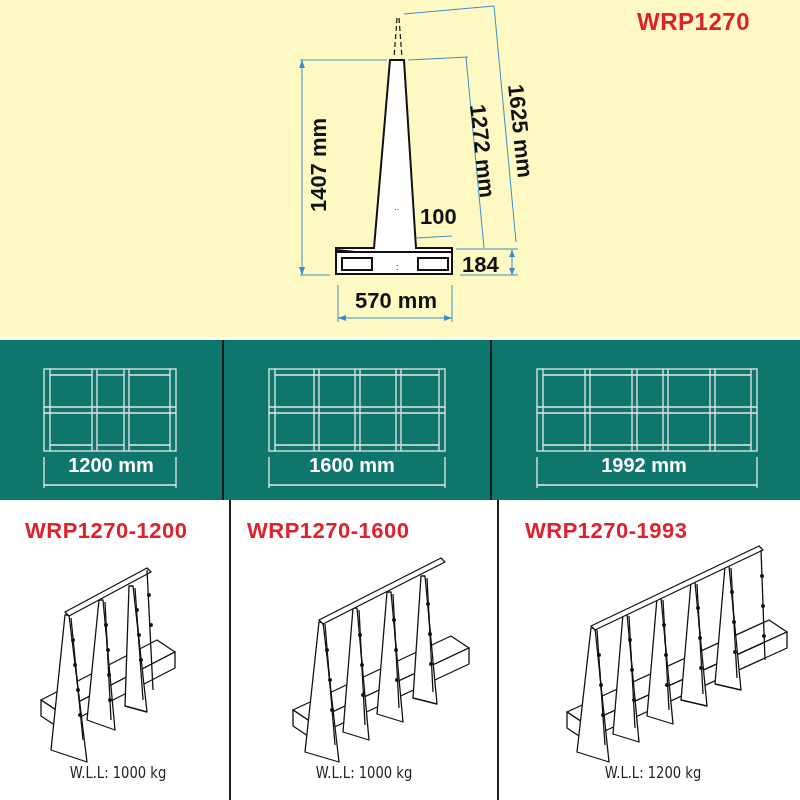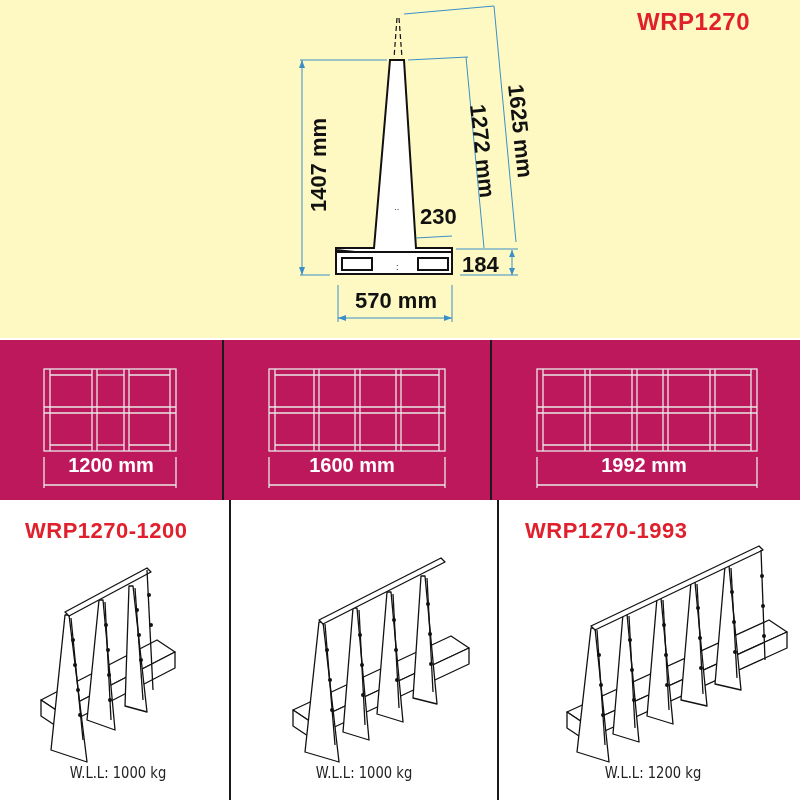--- a/index.html
+++ b/index.html
@@ -3,21 +3,21 @@
 <meta charset="utf-8">
 <style>
   * { box-sizing: border-box; margin: 0; padding: 0; }
   html, body { width: 800px; height: 800px; background: #ffffff; overflow: hidden; }
   body { position: relative; font-family: "Liberation Sans", "DejaVu Sans", sans-serif; }
 
   .top { position: absolute; left: 0; top: 0; width: 800px; height: 338px; background: #fef9c3; }
   .model-title { position: absolute; right: 50px; top: 8px; font-weight: 700; font-size: 24px; color: #e0202c; letter-spacing: 0.5px; }
   .top svg { position: absolute; left: 0; top: 0; }
 
-  .band { position: absolute; left: 0; top: 340px; width: 800px; height: 160px; background: #be185d; display: flex; }
+  .band { position: absolute; left: 0; top: 340px; width: 800px; height: 160px; background: #0f766e; display: flex; }
   .band .cell { position: relative; height: 100%; }
   .band .cell + .cell { border-left: 2px solid #1a1a1a; }
   .band svg { position: absolute; left: 0; top: 0; }
   .band .len { position: absolute; top: 114px; color: #fff; font-weight: 700; font-size: 20px; width: 100%; text-align: center; }
 
   .bottom { position: absolute; left: 0; top: 500px; width: 800px; height: 300px; display: flex; margin-left: 7px; }
   .bottom .col { position: relative; height: 100%; }
   .bottom .col + .col { border-left: 2px solid #1a1a1a; }
   .variant-name { position: absolute; top: 18px; font-weight: 700; font-size: 22px; color: #e0202c; letter-spacing: 0.5px; }
   .wll { position: absolute; top: 263px; width: 100%; text-align: center; font-family: "DejaVu Sans", sans-serif; font-size: 16px; color: #222; transform: scaleX(0.82); }
@@ -70,21 +70,21 @@
       <polygon points="338,318 346,315 346,321"></polygon>
       <polygon points="452,318 444,315 444,321"></polygon>
       <polygon points="512,250 509,257 515,257"></polygon>
       <polygon points="512,275 509,268 515,268"></polygon>
     </g>
   </svg>
 
   <div style="position:absolute;left:259px;top:152px;transform:rotate(-90deg);transform-origin:center;font-weight:700;font-size:22px;color:#111;white-space:nowrap;width:120px;text-align:center;">1407 mm</div>
   <div style="position:absolute;left:422px;top:138px;transform:rotate(84deg);font-weight:700;font-size:22px;color:#111;white-space:nowrap;width:120px;text-align:center;">1272 mm</div>
   <div style="position:absolute;left:460px;top:118px;transform:rotate(84deg);font-weight:700;font-size:22px;color:#111;white-space:nowrap;width:120px;text-align:center;">1625 mm</div>
-  <div style="position:absolute;left:420px;top:204px;font-weight:700;font-size:22px;color:#111;">230</div>
+  <div style="position:absolute;left:420px;top:204px;font-weight:700;font-size:22px;color:#111;">100</div>
   <div style="position:absolute;left:462px;top:252px;font-weight:700;font-size:22px;color:#111;">184</div>
   <div style="position:absolute;left:340px;top:288px;font-weight:700;font-size:22px;color:#111;width:112px;text-align:center;">570 mm</div>
 </section>
 
 <section class="band">
   <div class="cell" style="width:222px">
     <svg width="222" height="160">
       <g stroke="#e8e8e8" stroke-width="1.3" fill="none">
         <rect x="44" y="29" width="132" height="82"></rect>
         <line x1="44" y1="67" x2="176" y2="67"></line>
@@ -190,20 +190,21 @@
           <circle cx="132" cy="135" r="2"></circle>
           <circle cx="134" cy="160" r="2"></circle>
           <circle cx="142" cy="95" r="2"></circle>
           <circle cx="144" cy="125" r="2"></circle>
       </g>
     </svg>
     <div class="wll">W.L.L:  1000 kg</div>
   </div>
 
   <div class="col" style="width:268px">
+    <div class="variant-name" style="left:16px">WRP1270-1600</div>
     <svg width="268" height="300">
       <g stroke="#111" stroke-width="1.3" fill="#fff" stroke-linejoin="round">
         <polygon points="62,210 220,136 238,148 80,222"></polygon>
         <polygon points="62,210 80,222 80,238 62,226"></polygon>
         <polygon points="80,222 238,148 238,164 80,238"></polygon>
         <polygon points="88,122 92,122 108,262 74,252"></polygon>
         <polygon points="122,108 126,108 138,240 112,232"></polygon>
         <polygon points="156,92 160,92 172,222 146,214"></polygon>
         <polygon points="190,76 194,76 206,204 182,198"></polygon>
         <polygon points="88,120 210,58 214,62 92,124"></polygon>

